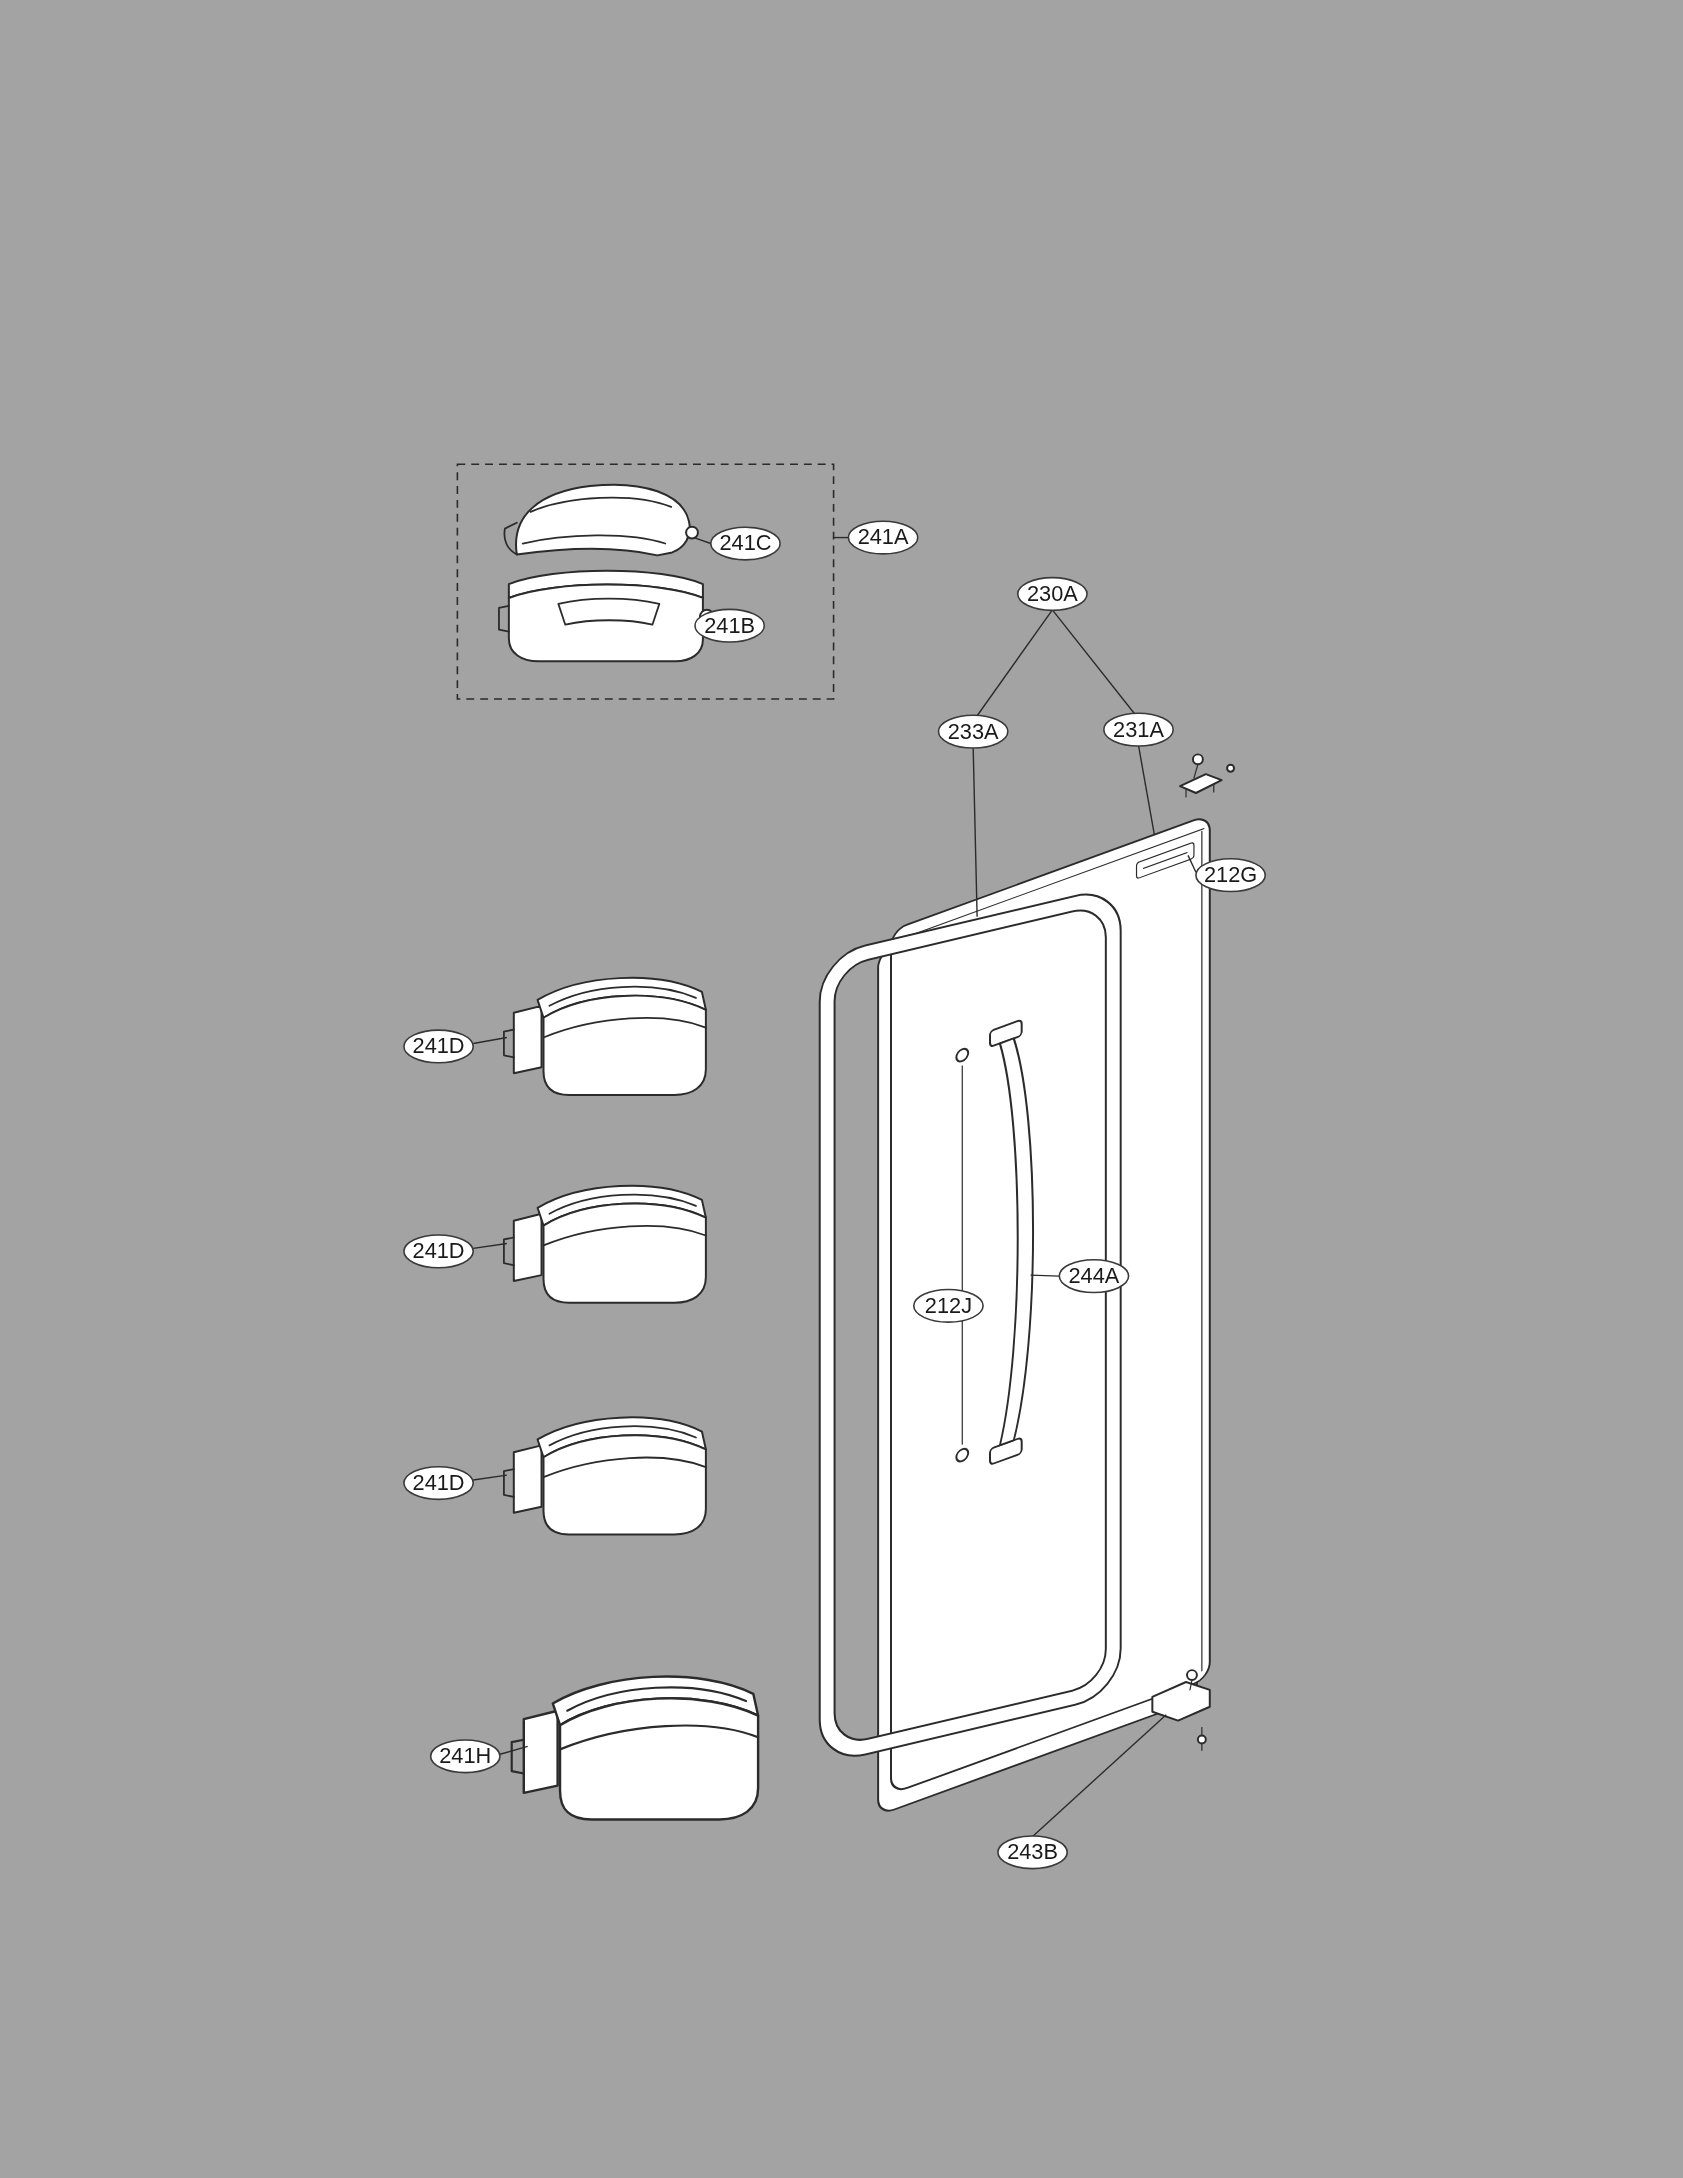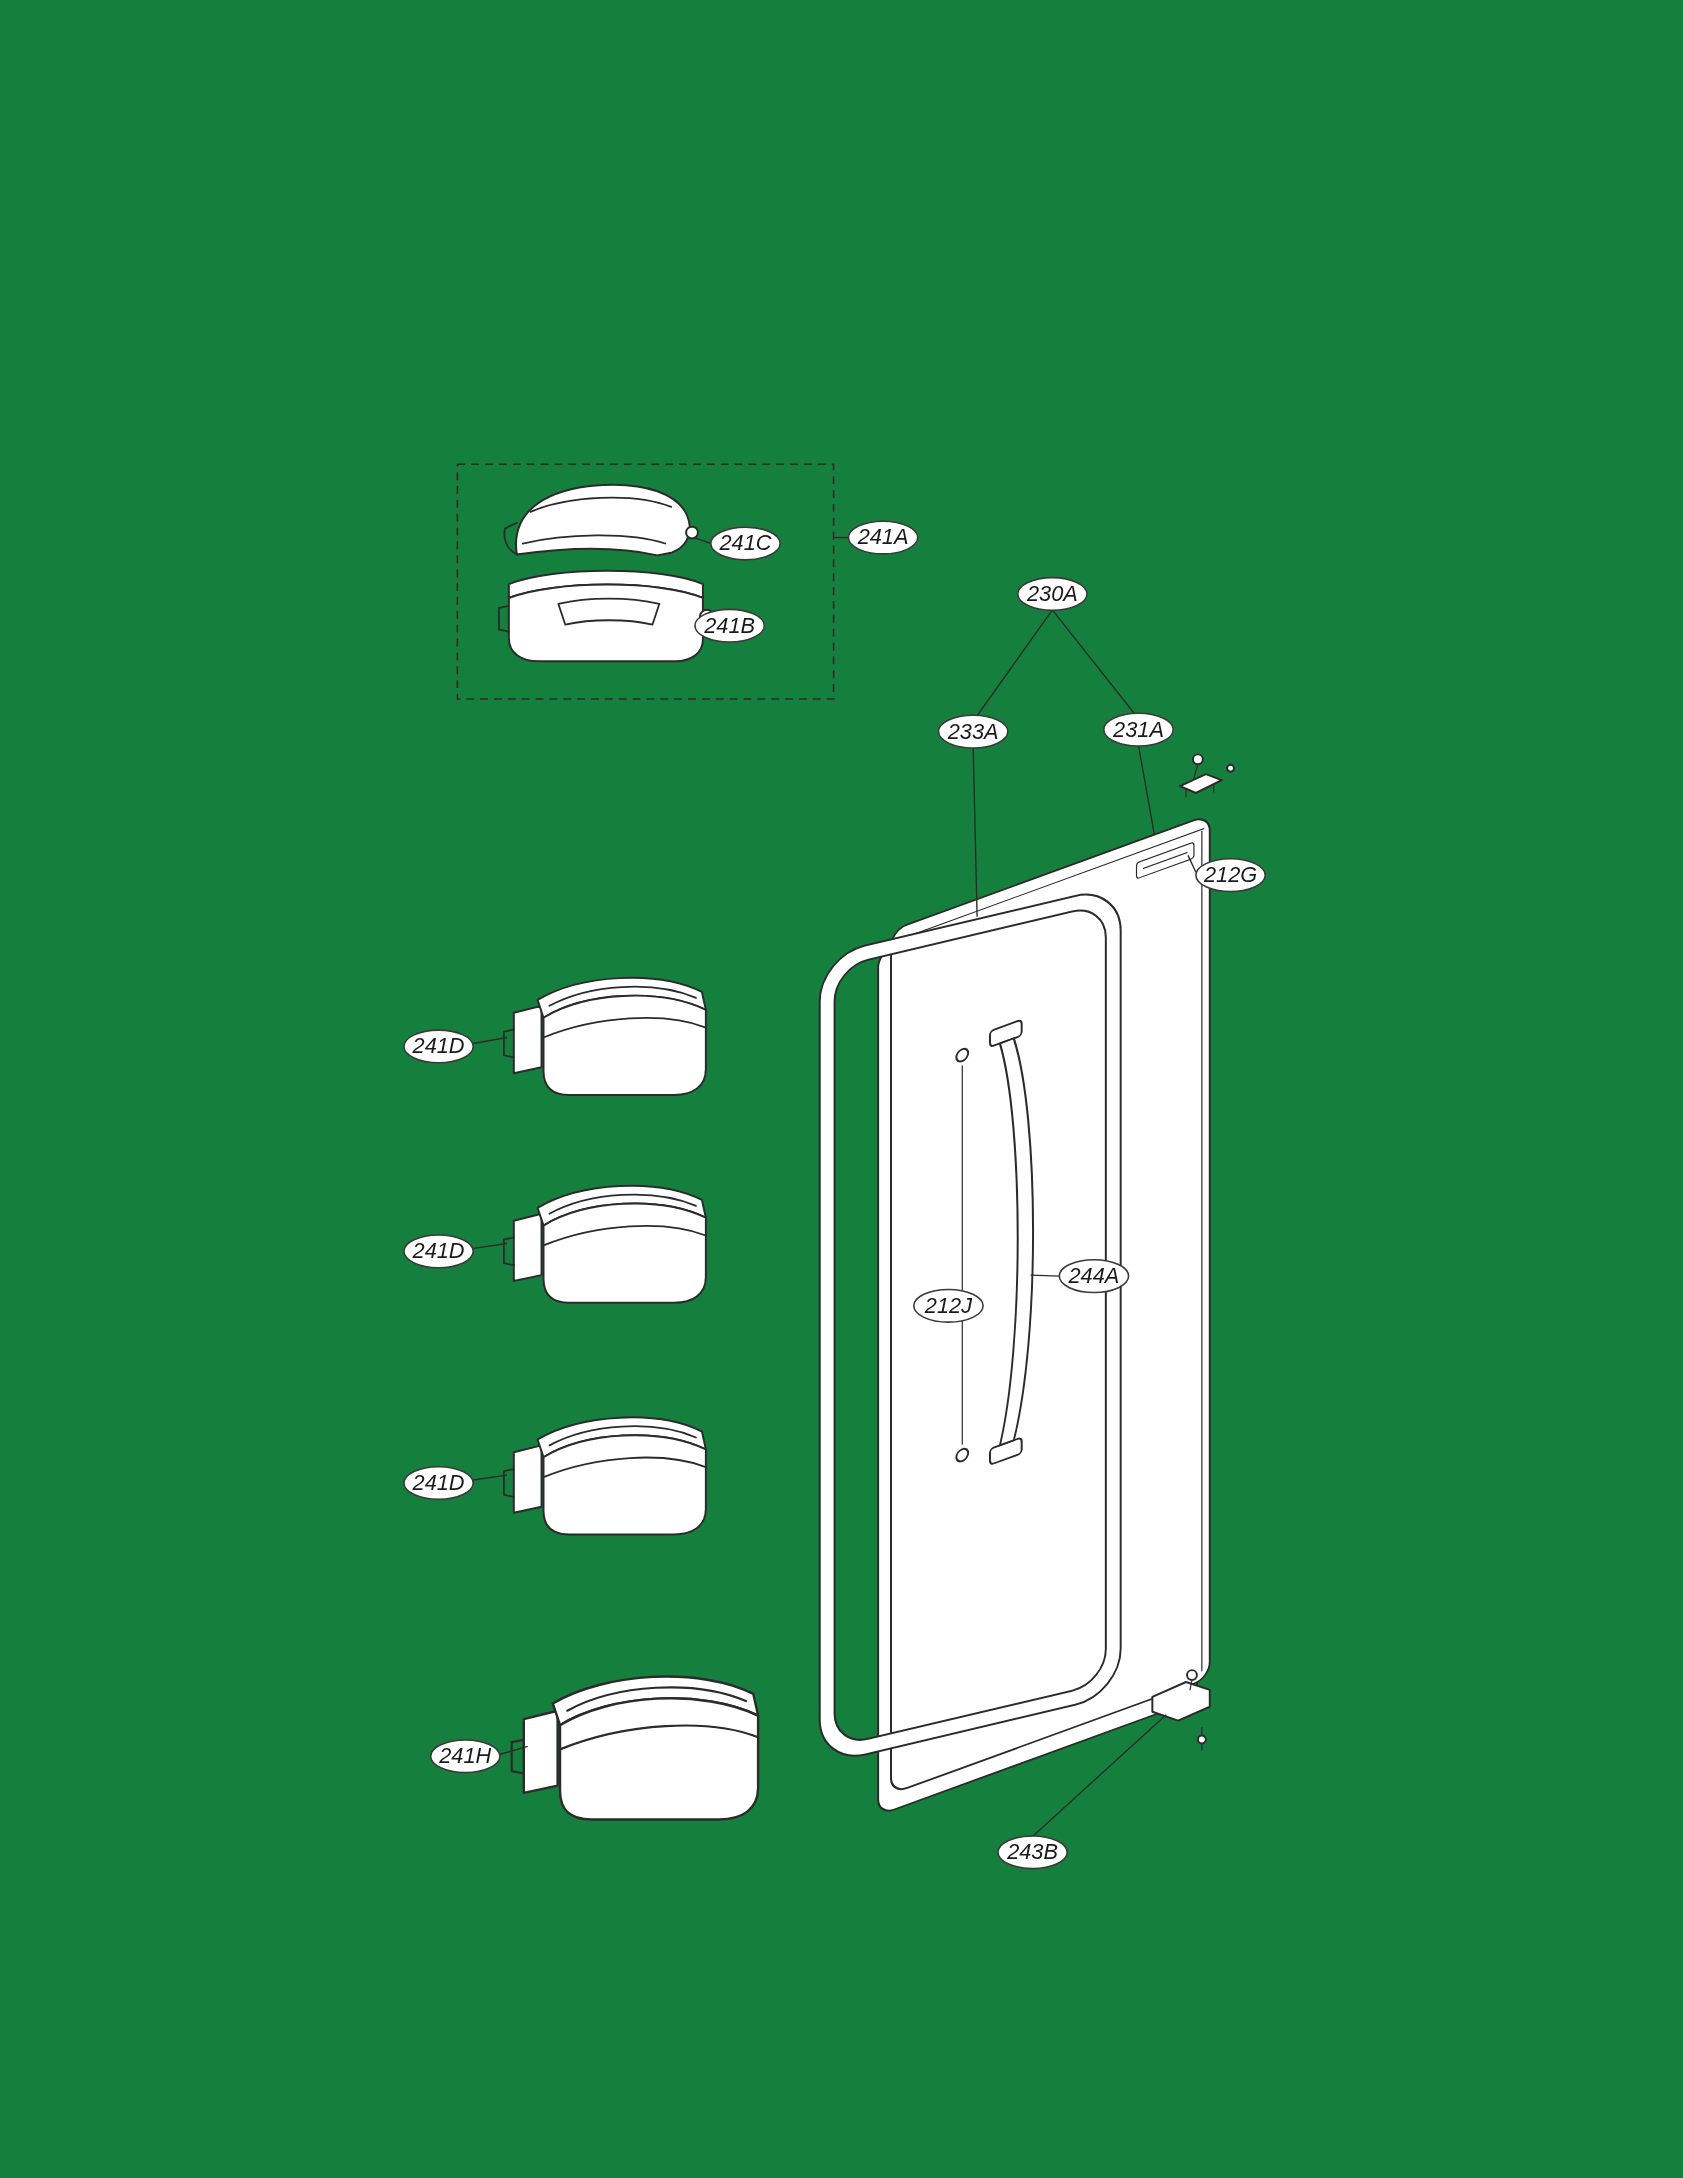--- a/index.html
+++ b/index.html
@@ -1,17 +1,17 @@
 <!DOCTYPE html>
 <html><head>
 <meta charset="utf-8">
 <style>
   html,body{margin:0;padding:0;background:#ffffff;}
-  .stage{position:relative;width:1683px;height:2178px;background:#15803d;overflow:hidden;
-         font-family:"Liberation Sans", sans-serif;font-style:italic;}
+  .stage{position:relative;width:1683px;height:2178px;background:#a3a3a3;overflow:hidden;
+         font-family:"Liberation Sans", sans-serif;}
   svg{position:absolute;left:0;top:0;}
   .fw{fill:#ffffff;stroke:#2b2b2b;stroke-width:2;stroke-linejoin:round;}
   .fwee{fill:#ffffff;stroke:#2b2b2b;stroke-width:2;stroke-linejoin:round;fill-rule:evenodd;}
   .ln{fill:none;stroke:#2b2b2b;stroke-width:1.8;stroke-linecap:round;stroke-linejoin:round;}
   .thin{fill:none;stroke:#2b2b2b;stroke-width:1.2;stroke-linecap:round;}
   .dashed{fill:none;stroke:#2b2b2b;stroke-width:1.6;stroke-dasharray:8 6;}
   .leader{fill:none;stroke:#2b2b2b;stroke-width:1.4;}
   .co{fill:#ffffff;stroke:#3a3a3a;stroke-width:1.6;}
   .ct{font-family:"Liberation Sans", sans-serif;font-size:22px;fill:#1a1a1a;text-anchor:middle;}
 </style>

